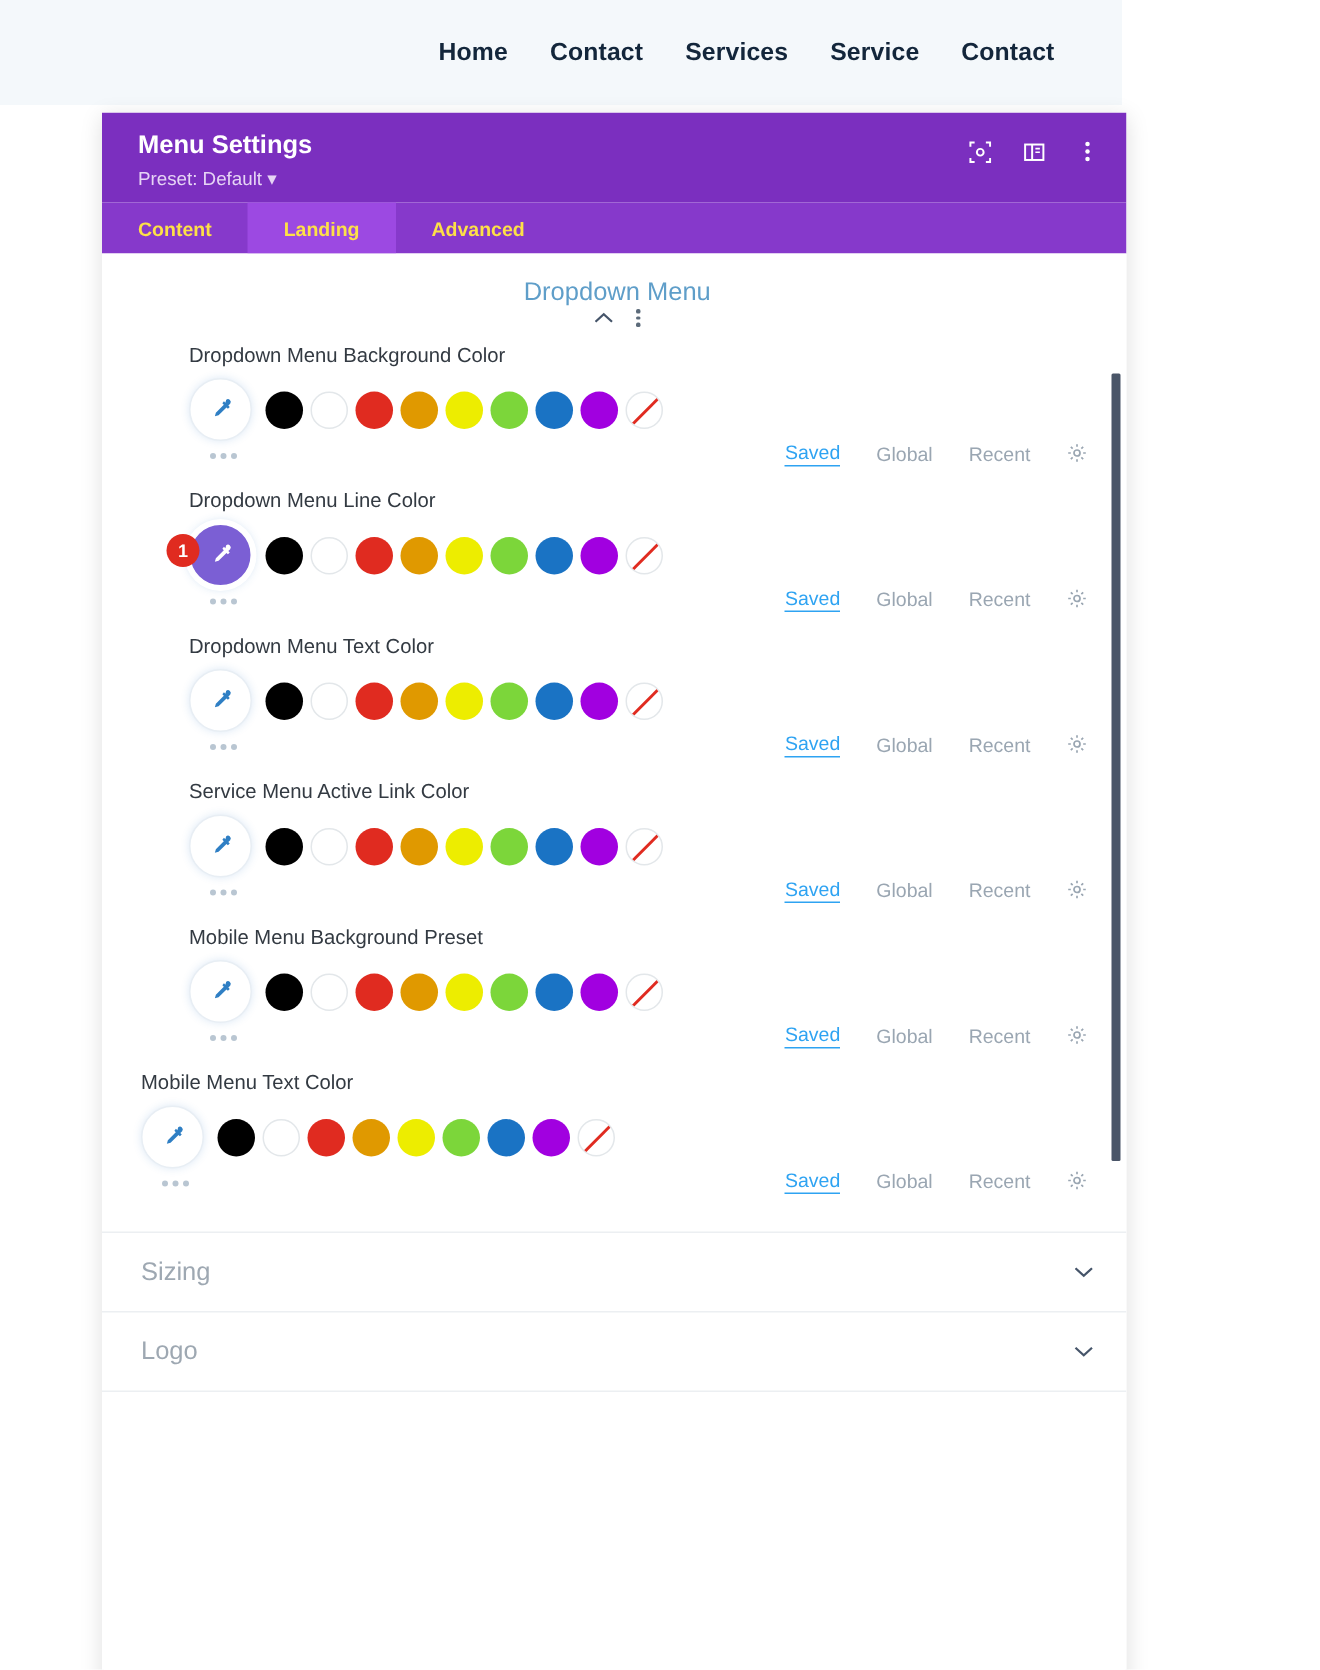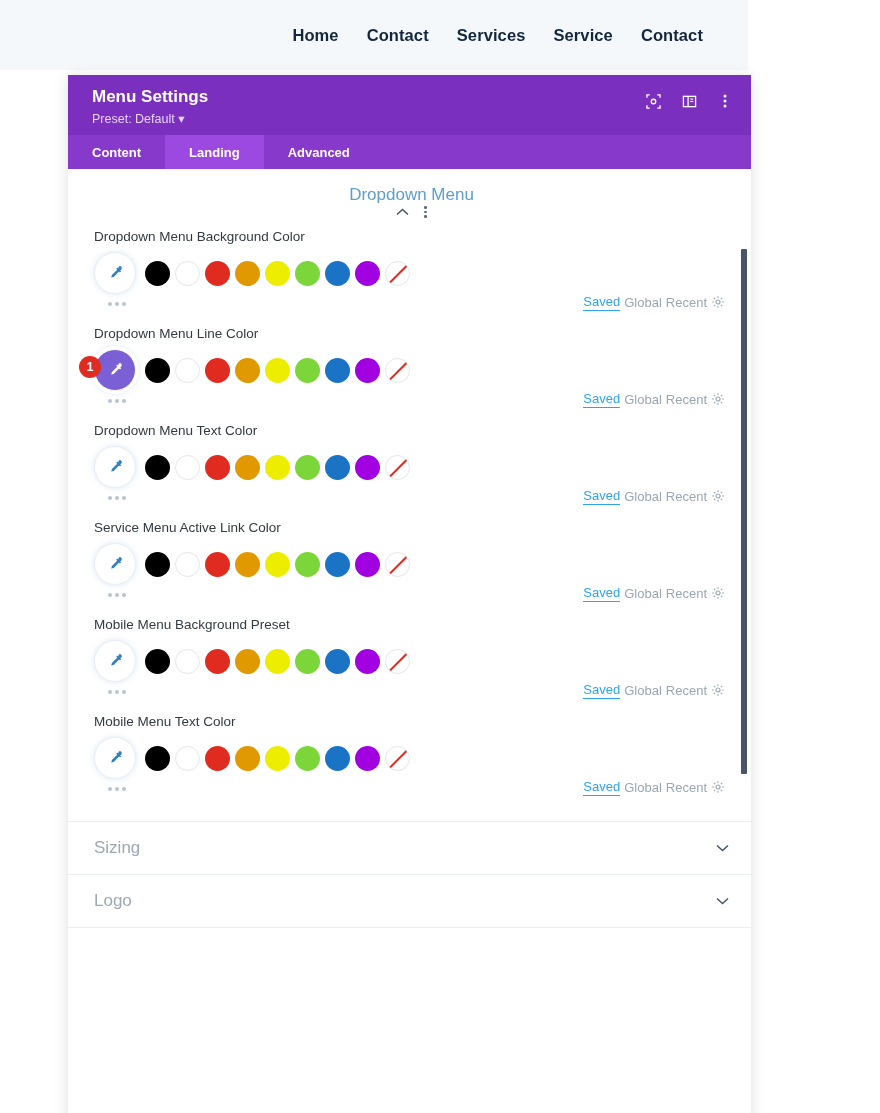--- a/index.html
+++ b/index.html
@@ -103,21 +103,21 @@
     background: #8639cb;
     height: 34px;
     display: flex;
     align-items: stretch;
     flex: none;
   }
   .tab {
     display: flex;
     align-items: center;
     padding: 0 24px;
-    color: #ffffff;
+    color: #fde047;
     font-size: 13px;
     font-weight: bold;
     cursor: pointer;
     white-space: nowrap;
   }
   .tab.active { background: #9c49e2; }
 
   
   .modal-body {
     flex: 1 1 auto;
@@ -235,39 +235,39 @@
   }
   .dots i {
     width: 4px; height: 4px; border-radius: 50%;
     background: #b9c6d2; display: block;
   }
 
   .field-foot {
     display: flex;
     align-items: center;
     justify-content: flex-end;
-    gap: 4px;
+    gap: 24px;
     height: 24px;
     margin-top: -16px;
     padding-right: 4px;
   }
   .ffl {
     font-size: 13px;
     color: #9aa6b2;
     cursor: pointer;
     white-space: nowrap;
   }
   .ffl.active {
     color: #2ea3f2;
     border-bottom: 1px solid #2ea3f2;
     padding-bottom: 1px;
   }
   .gear { cursor: pointer; width: 14px; height: 14px; display:flex; }
 
-  .field-block { margin-bottom: 12px; }
+  .field-block { margin-bottom: 12px; margin-left: 32px; }
 
   .divider { height: 1px; background: #eceff2; margin-top: 22px; }
 
   
   .section-closed {
     height: 53px;
     display: flex;
     align-items: center;
     justify-content: space-between;
     padding: 0 22px 0 26px;

